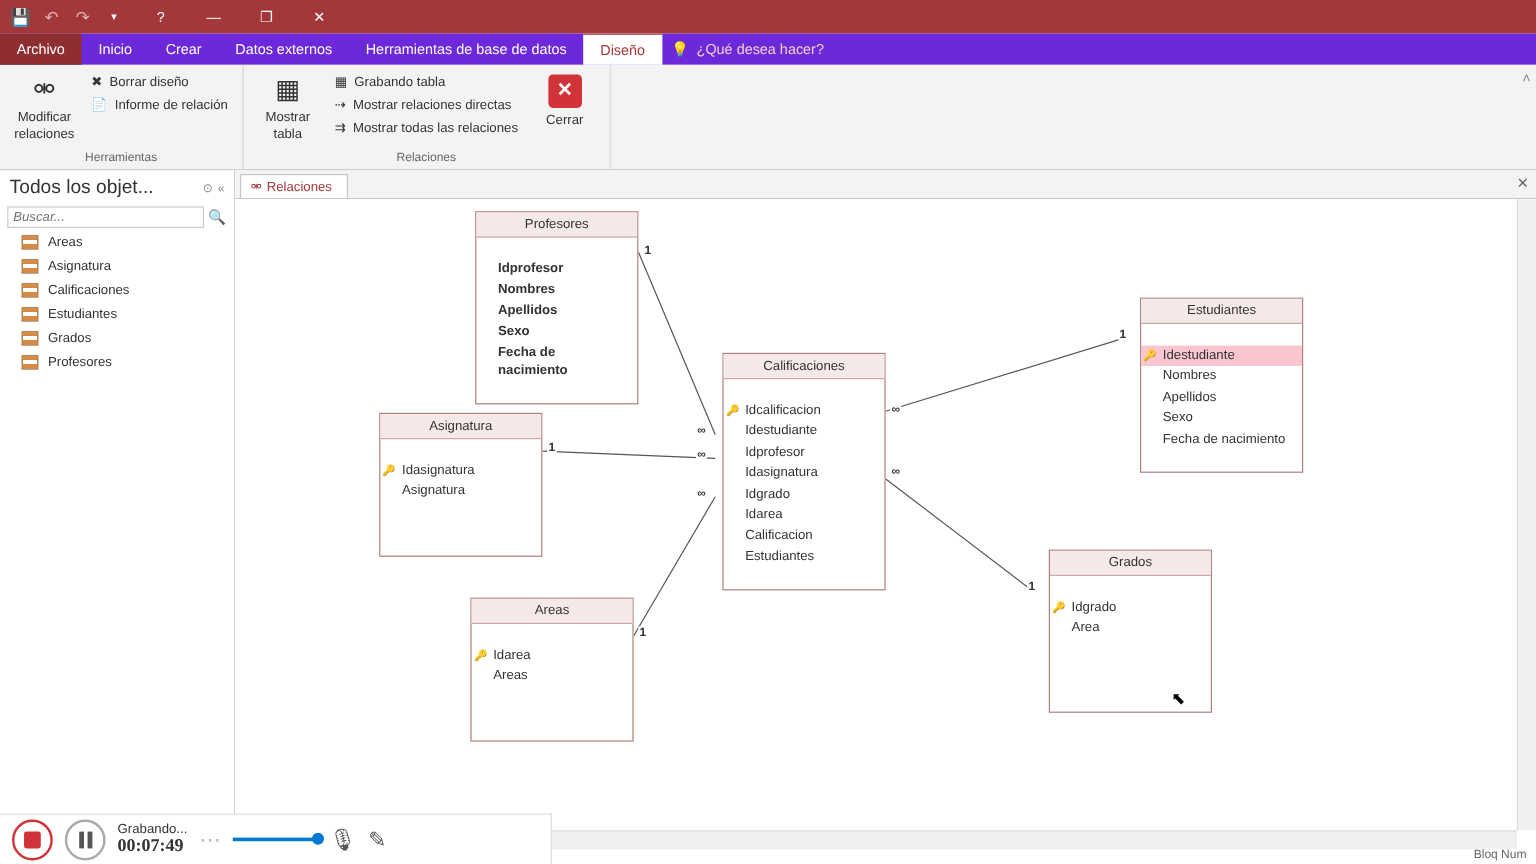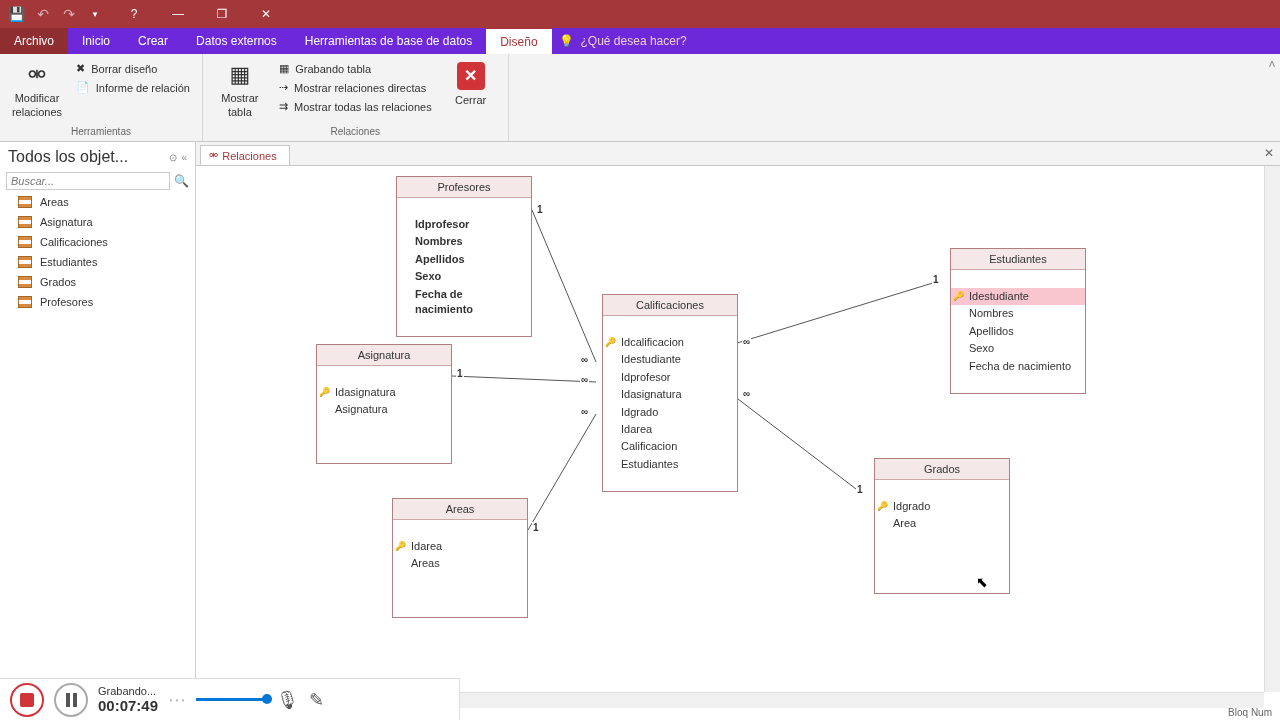--- a/index.html
+++ b/index.html
@@ -65,21 +65,21 @@
 
 .cursor { position: absolute; font-size: 14px; color: #000; pointer-events: none; }
 
 .rec-bar { position: absolute; left: 0; bottom: 0; height: 42px; width: 460px; background: #fff; border-top: 1px solid #ddd; border-right: 1px solid #ddd; display: flex; align-items: center; gap: 10px; padding: 0 10px; }
 .rec-btn { width: 34px; height: 34px; border-radius: 50%; border: 2px solid #aaa; display: flex; align-items: center; justify-content: center; }
 .rec-btn.record { border-color: #d13438; }
 .rec-dot { width: 14px; height: 14px; background: #d13438; border-radius: 2px; }
 .pause-bars { display: flex; gap: 3px; }
 .pause-bars span { width: 4px; height: 14px; background: #555; }
 .rec-info { display: flex; flex-direction: column; font-size: 11px; }
-.rec-time { font-size: 15px; font-weight: 600; }
+.rec-time { font-size: 15px; font-weight: 600; font-family: Liberation Serif, serif; }
 .vol-track { width: 70px; height: 3px; background: #0078d4; position: relative; }
 .vol-track::after { content: ""; position: absolute; right: -6px; top: -4px; width: 10px; height: 10px; border-radius: 50%; background: #0078d4; }
 
 .blog-num { position: absolute; right: 8px; bottom: 2px; font-size: 10px; color: #666; }
 </style>
 </head>
 <body>
 
 <div class="titlebar">
   <div class="qat">

